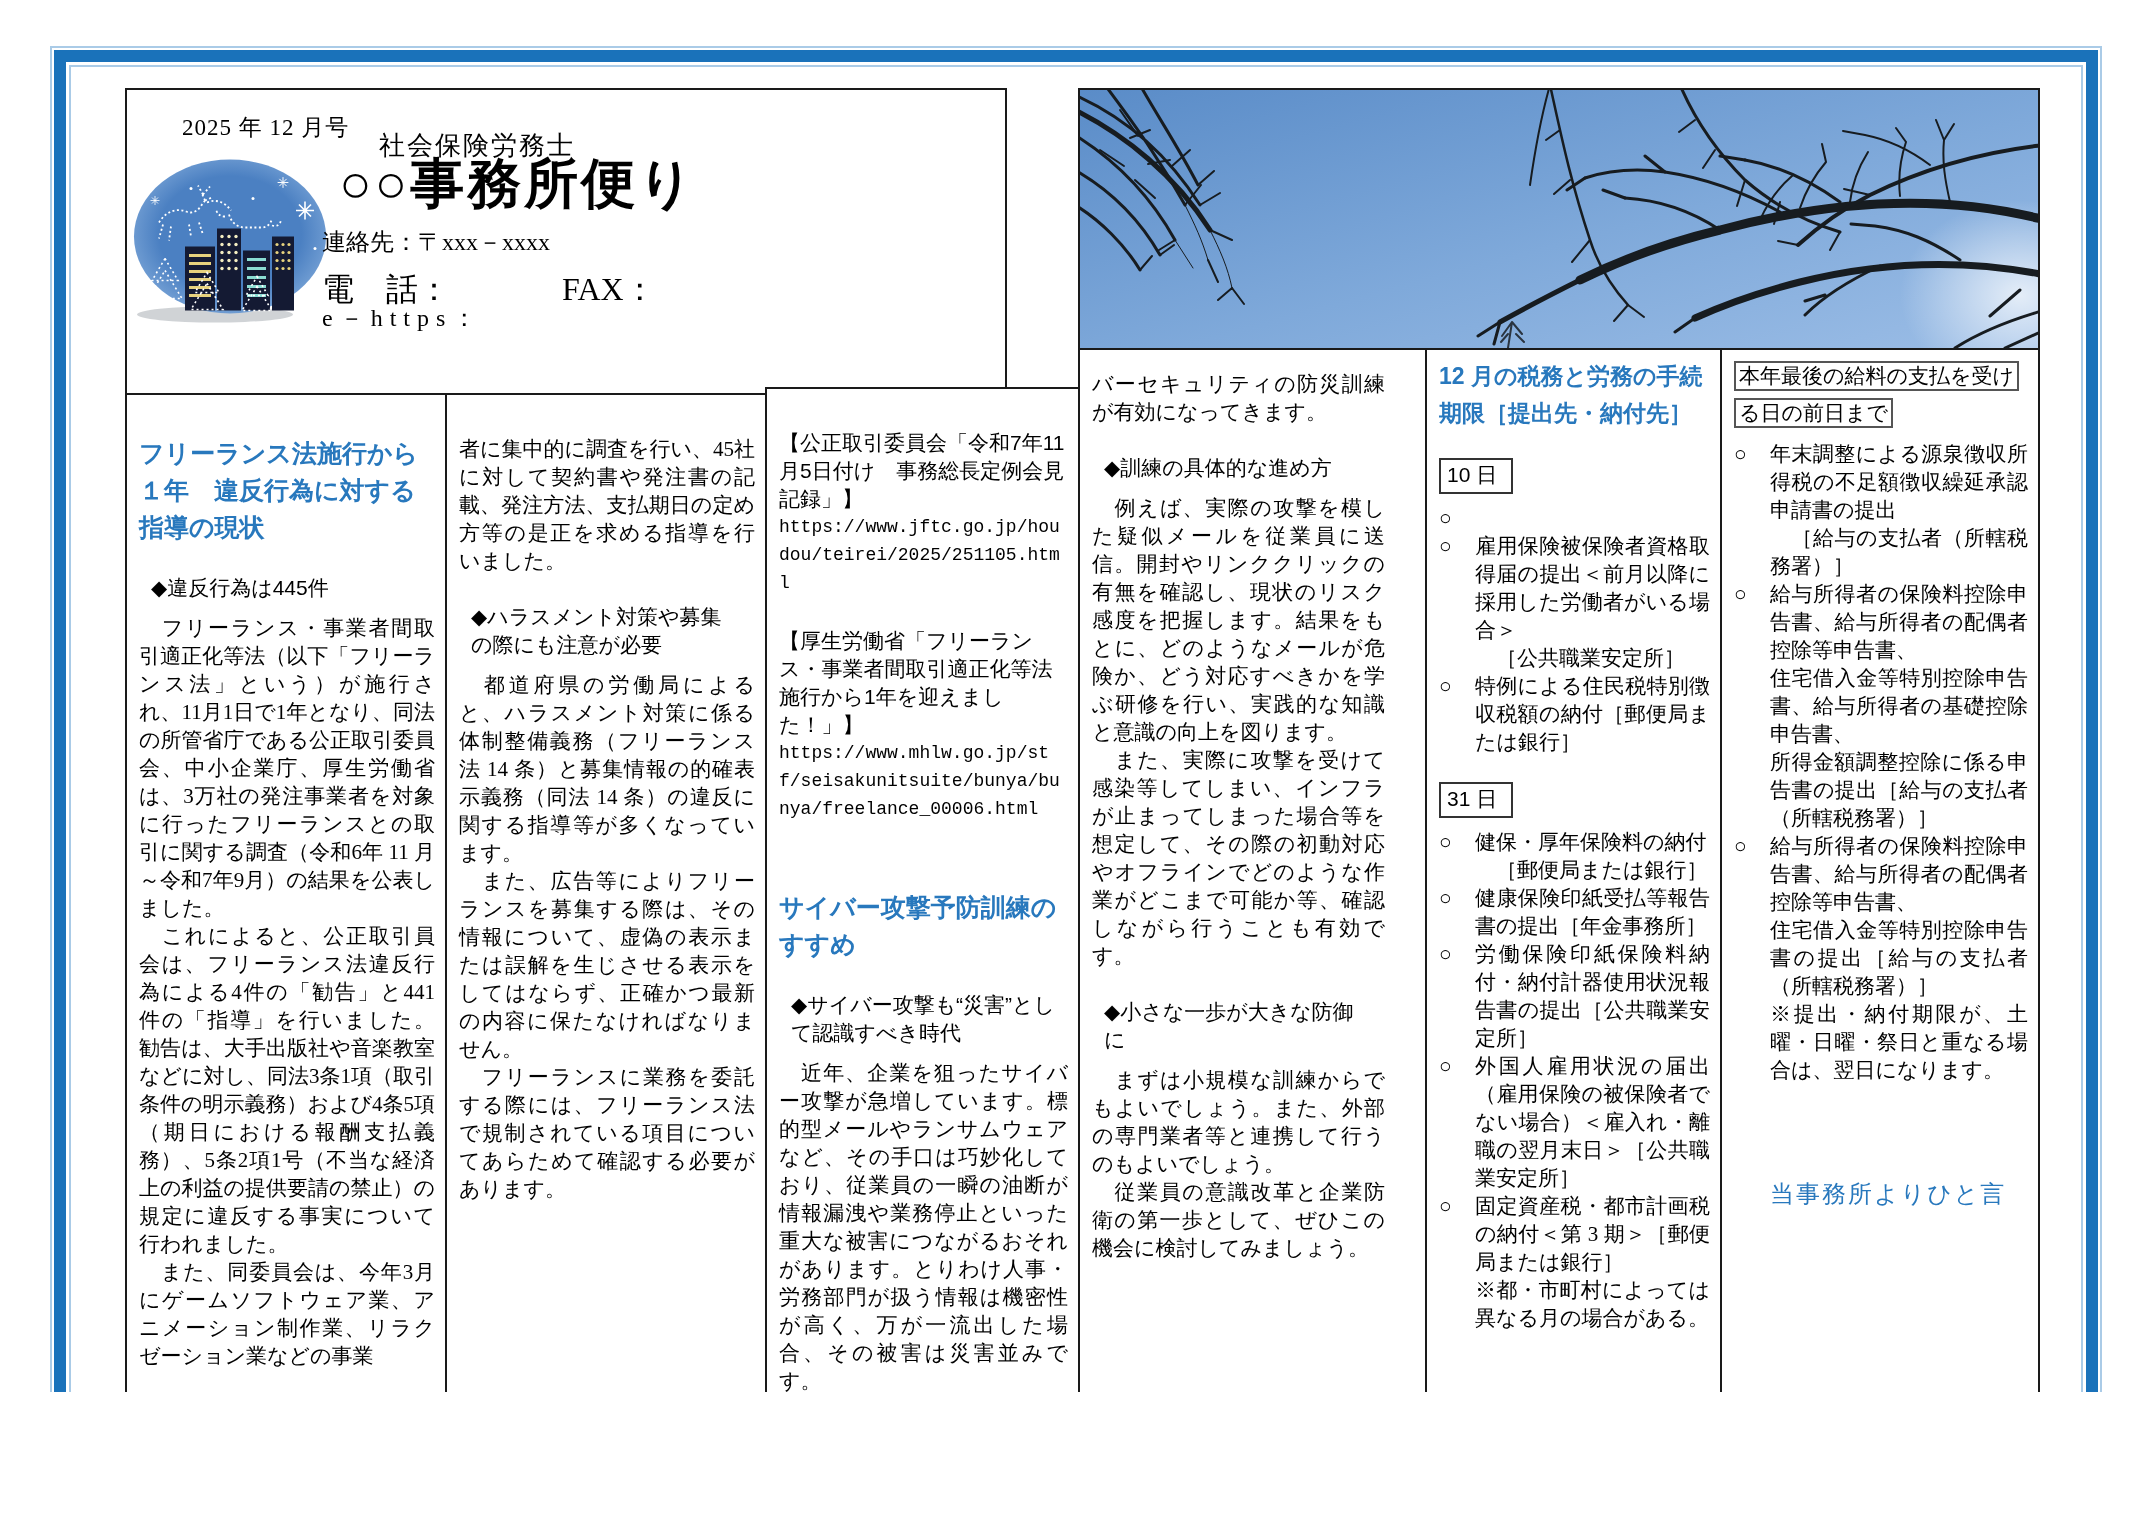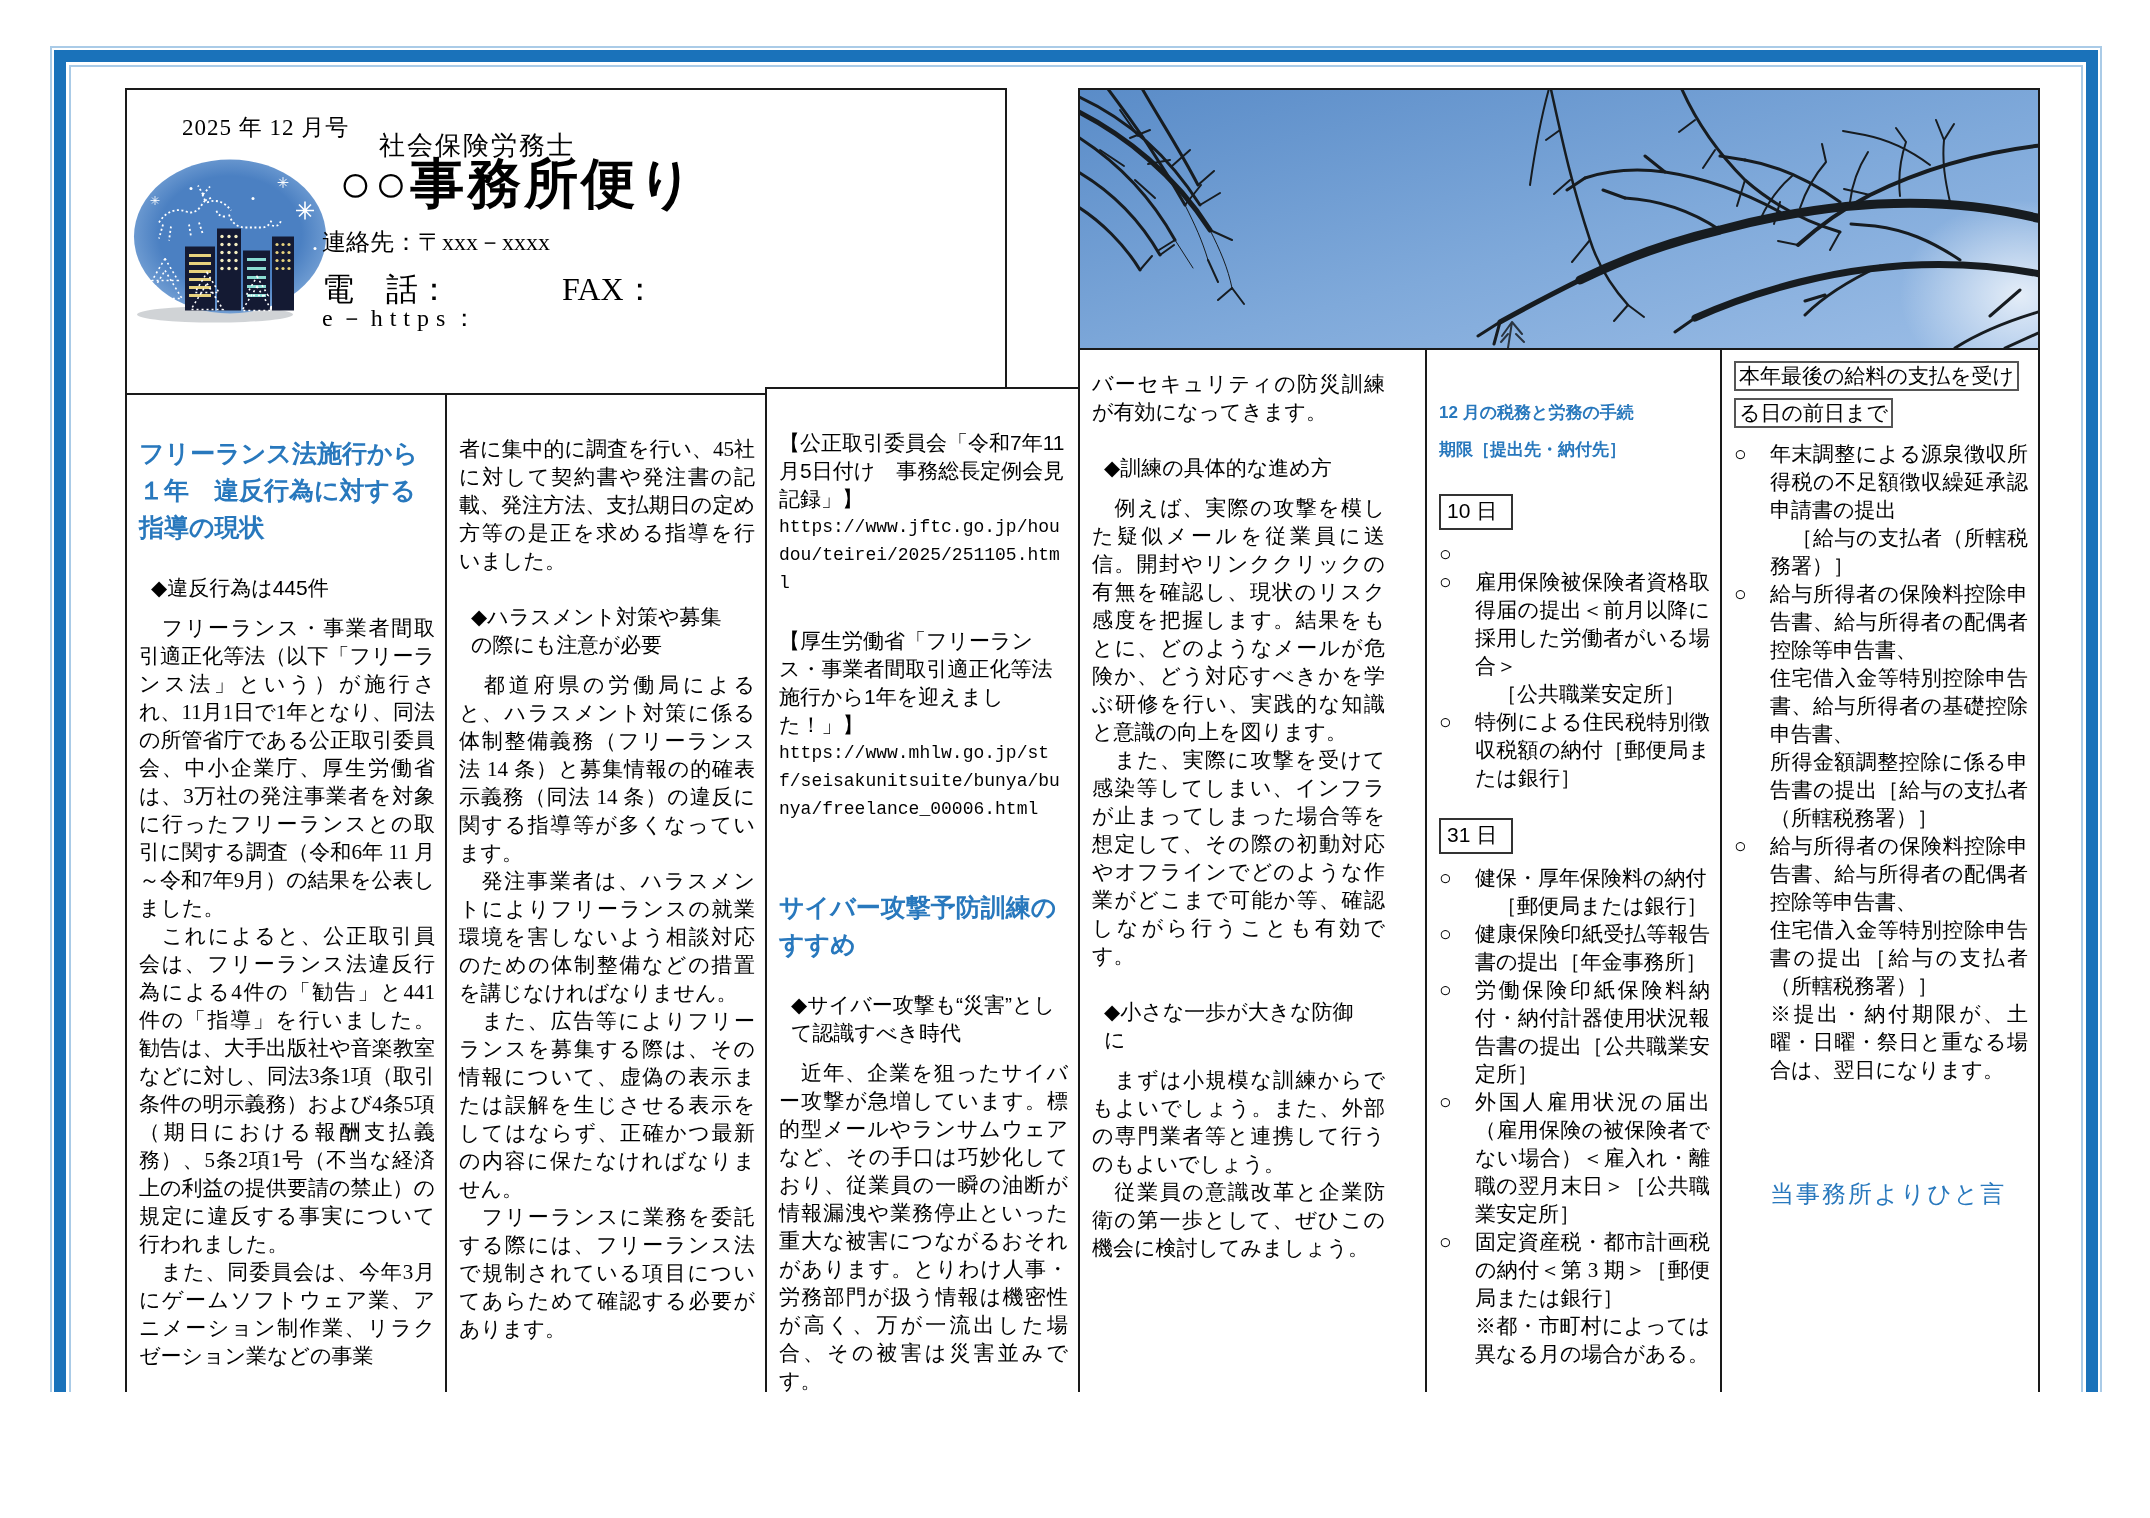--- a/index.html
+++ b/index.html
@@ -32,21 +32,21 @@
   .hdr-email{position:absolute;left:195px;top:212px;font-size:24px;letter-spacing:7px;}
   .logo-wrap{position:absolute;left:6px;top:66px;width:200px;height:170px;}
   .logo-wrap svg{display:block;width:100%;height:100%;}
   
   .para{white-space:pre-wrap;text-align:justify;margin:0;}
   .subhead{font-family:"Liberation Sans","DejaVu Sans",sans-serif;white-space:pre-wrap;margin:12px;}
   .subhead:not(:first-child){margin-top:28px;}
   .col-heading{font-family:"Liberation Sans","DejaVu Sans",sans-serif;color:var(--heading-blue,#2878bd);
                font-weight:bold;font-size:25px;line-height:37px;white-space:pre-wrap;margin:0 0 26px 0;}
   .col-heading:not(:first-child){margin-top:66px;}
-  .c5 .col-heading{font-size:17px;margin-bottom:16px;margin-top:36px;}
+  .c5 .col-heading{font-size:23px;margin-bottom:16px;}
   .bracket{font-family:"Liberation Sans","DejaVu Sans",sans-serif;white-space:pre-wrap;margin:0;}
   .bracket:not(:first-child){margin-top:30px;}
   .url{font-family:"Liberation Mono","DejaVu Sans Mono",monospace;font-size:18px;line-height:28px;
        word-break:break-all;white-space:pre-wrap;margin:0;}
   .boxlabel-wrap{margin:4px 0 10px 0;}
   .boxlabel-wrap:not(:first-child){margin-top:26px;}
   .boxlabel{display:inline-block;border:2px solid #333;padding:1px 14px 3px 6px;
             font-family:"Liberation Sans","DejaVu Sans",sans-serif;}
   .item{display:flex;align-items:flex-start;margin:0;}
   .item .marker{flex:0 0 36px;}
@@ -223,21 +223,20 @@
 指導の現状</div>
       <div class="subhead">◆違反行為は445件</div>
       <div class="para">　フリーランス・事業者間取引適正化等法（以下「フリーランス法」という）が施行され、11月1日で1年となり、同法の所管省庁である公正取引委員会、中小企業庁、厚生労働省は、3万社の発注事業者を対象に行ったフリーランスとの取引に関する調査（令和6年 11 月～令和7年9月）の結果を公表しました。</div>
       <div class="para">　これによると、公正取引員会は、フリーランス法違反行為による4件の「勧告」と441件の「指導」を行いました。勧告は、大手出版社や音楽教室などに対し、同法3条1項（取引条件の明示義務）および4条5項（期日における報酬支払義務）、5条2項1号（不当な経済上の利益の提供要請の禁止）の規定に違反する事実について行われました。</div>
       <div class="para">　また、同委員会は、今年3月にゲームソフトウェア業、アニメーション制作業、リラクゼーション業などの事業</div>
     </div>
   <div class="box col c2">
       <div class="para">者に集中的に調査を行い、45社に対して契約書や発注書の記載、発注方法、支払期日の定め方等の是正を求める指導を行いました。</div>
       <div class="subhead">◆ハラスメント対策や募集の際にも注意が必要</div>
       <div class="para">　都道府県の労働局によると、ハラスメント対策に係る体制整備義務（フリーランス法 14 条）と募集情報の的確表示義務（同法 14 条）の違反に関する指導等が多くなっています。</div>
-      <div class="para">　発注事業者は、ハラスメントによりフリーランスの就業環境を害しないよう相談対応のための体制整備などの措置を講じなければなりません。</div>
       <div class="para">　また、広告等によりフリーランスを募集する際は、その情報について、虚偽の表示または誤解を生じさせる表示をしてはならず、正確かつ最新の内容に保たなければなりません。</div>
       <div class="para">　フリーランスに業務を委託する際には、フリーランス法で規制されている項目についてあらためて確認する必要があります。</div>
     </div>
   <div class="box col c3">
       <div class="bracket">【公正取引委員会「令和7年11月5日付け　事務総長定例会見記録」】</div>
       <div class="url">https://www.jftc.go.jp/houdou/teirei/2025/251105.html</div>
       <div class="bracket">【厚生労働省「フリーランス・事業者間取引適正化等法施行から1年を迎えました！」】</div>
       <div class="url">https://www.mhlw.go.jp/stf/seisakunitsuite/bunya/bunya/freelance_00006.html</div>
       <div class="col-heading">サイバー攻撃予防訓練の
 すすめ</div>

